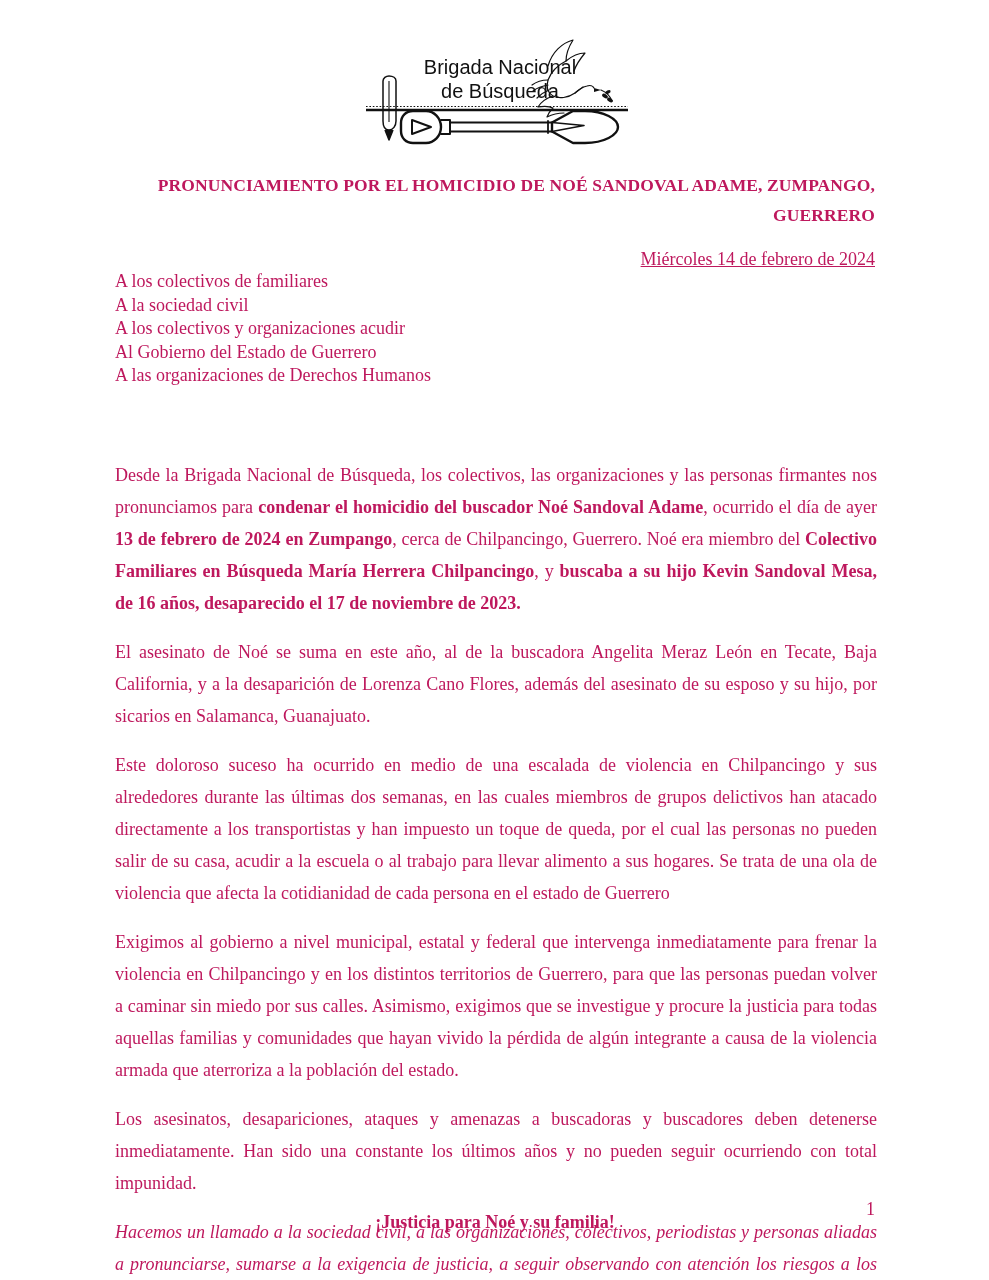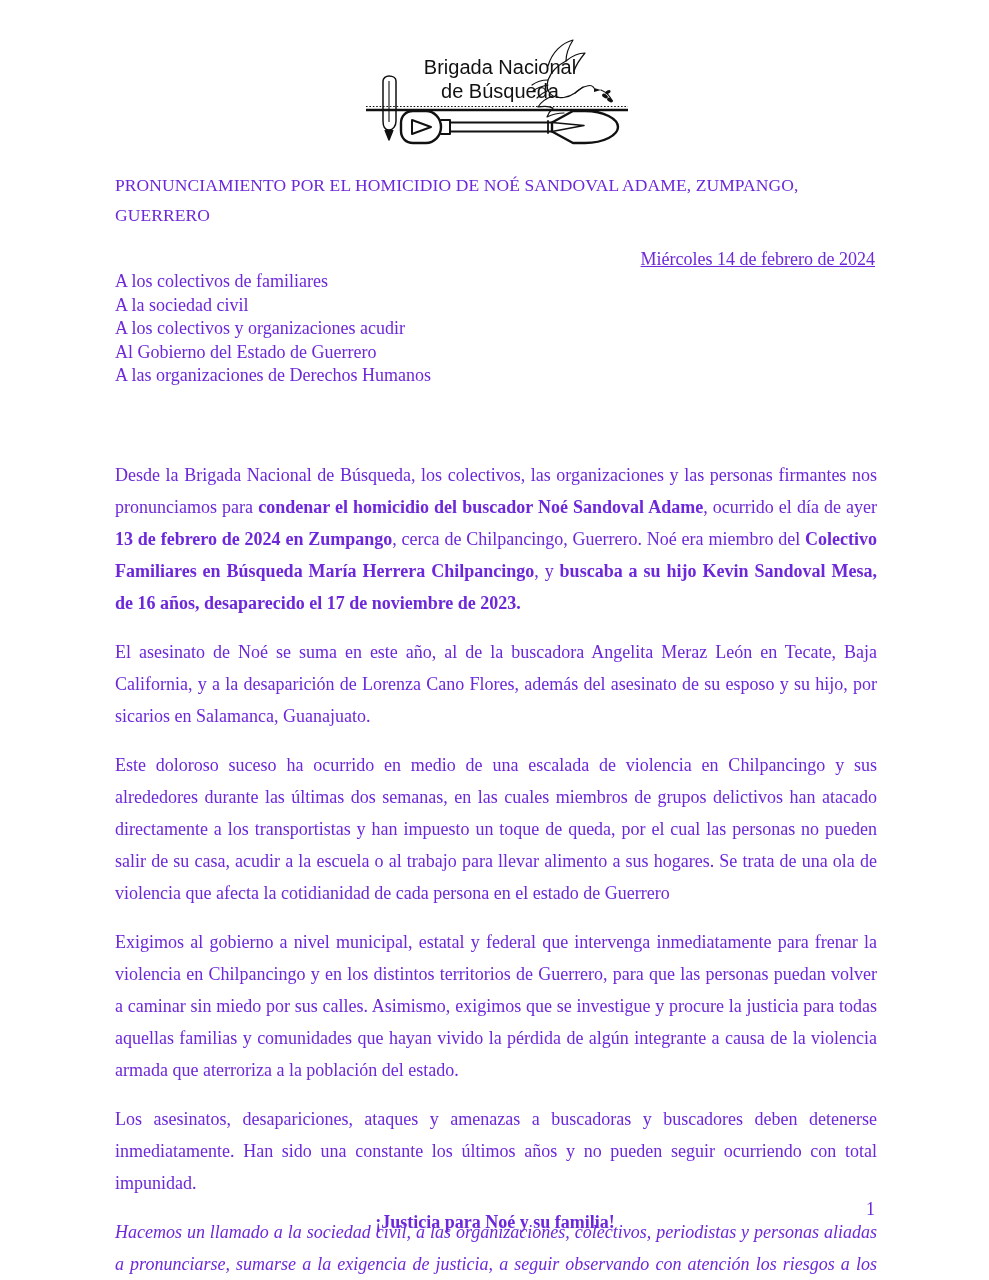--- a/index.html
+++ b/index.html
@@ -8,42 +8,42 @@
     padding: 0;
     background: #ffffff;
   }
   .page {
     position: relative;
     width: 989px;
     height: 1280px;
     background: #ffffff;
     overflow: hidden;
     font-family: "Liberation Serif", "DejaVu Serif", serif;
-    color: #6d28d9;
+    color: #be185d;
     box-sizing: border-box;
   }
 
   
   .logo-block {
     position: absolute;
     left: 352px;
     top: 26px;
     width: 290px;
     height: 126px;
   }
   .logo-svg { display: block; width: 290px; height: 126px; }
 
   
   .doc-title {
     position: absolute;
     left: 115px;
     top: 170px;
     width: 760px;
-    text-align: left;
-    font-weight: normal;
+    text-align: right;
+    font-weight: bold;
     font-size: 17.5px;
     line-height: 30px;
     letter-spacing: 0.1px;
   }
 
   
   .doc-date {
     position: absolute;
     left: 115px;
     top: 246px;

